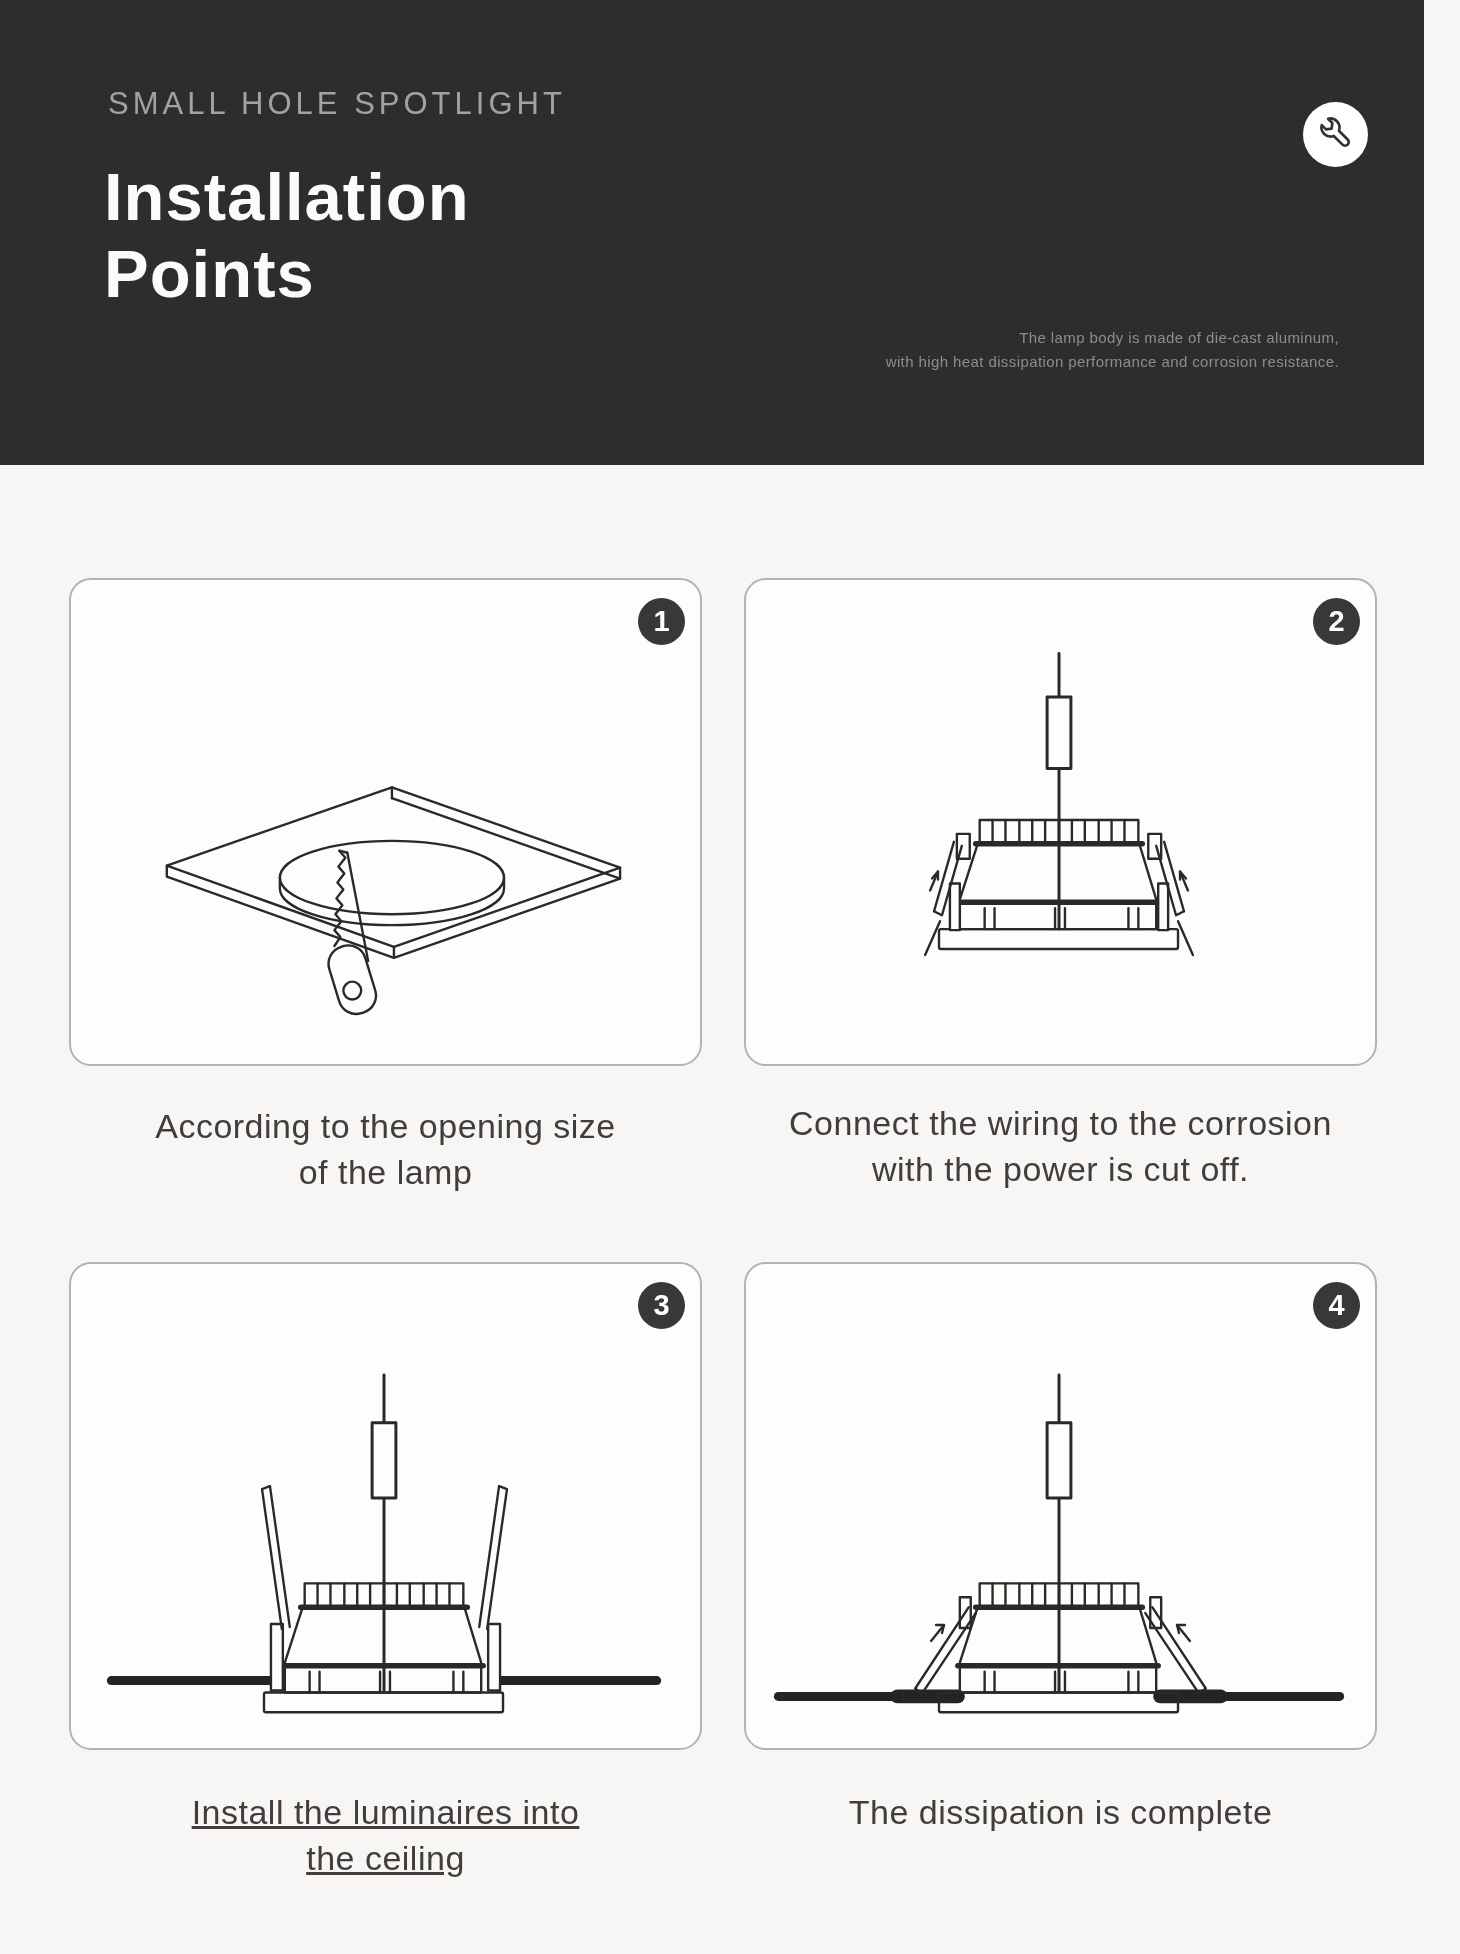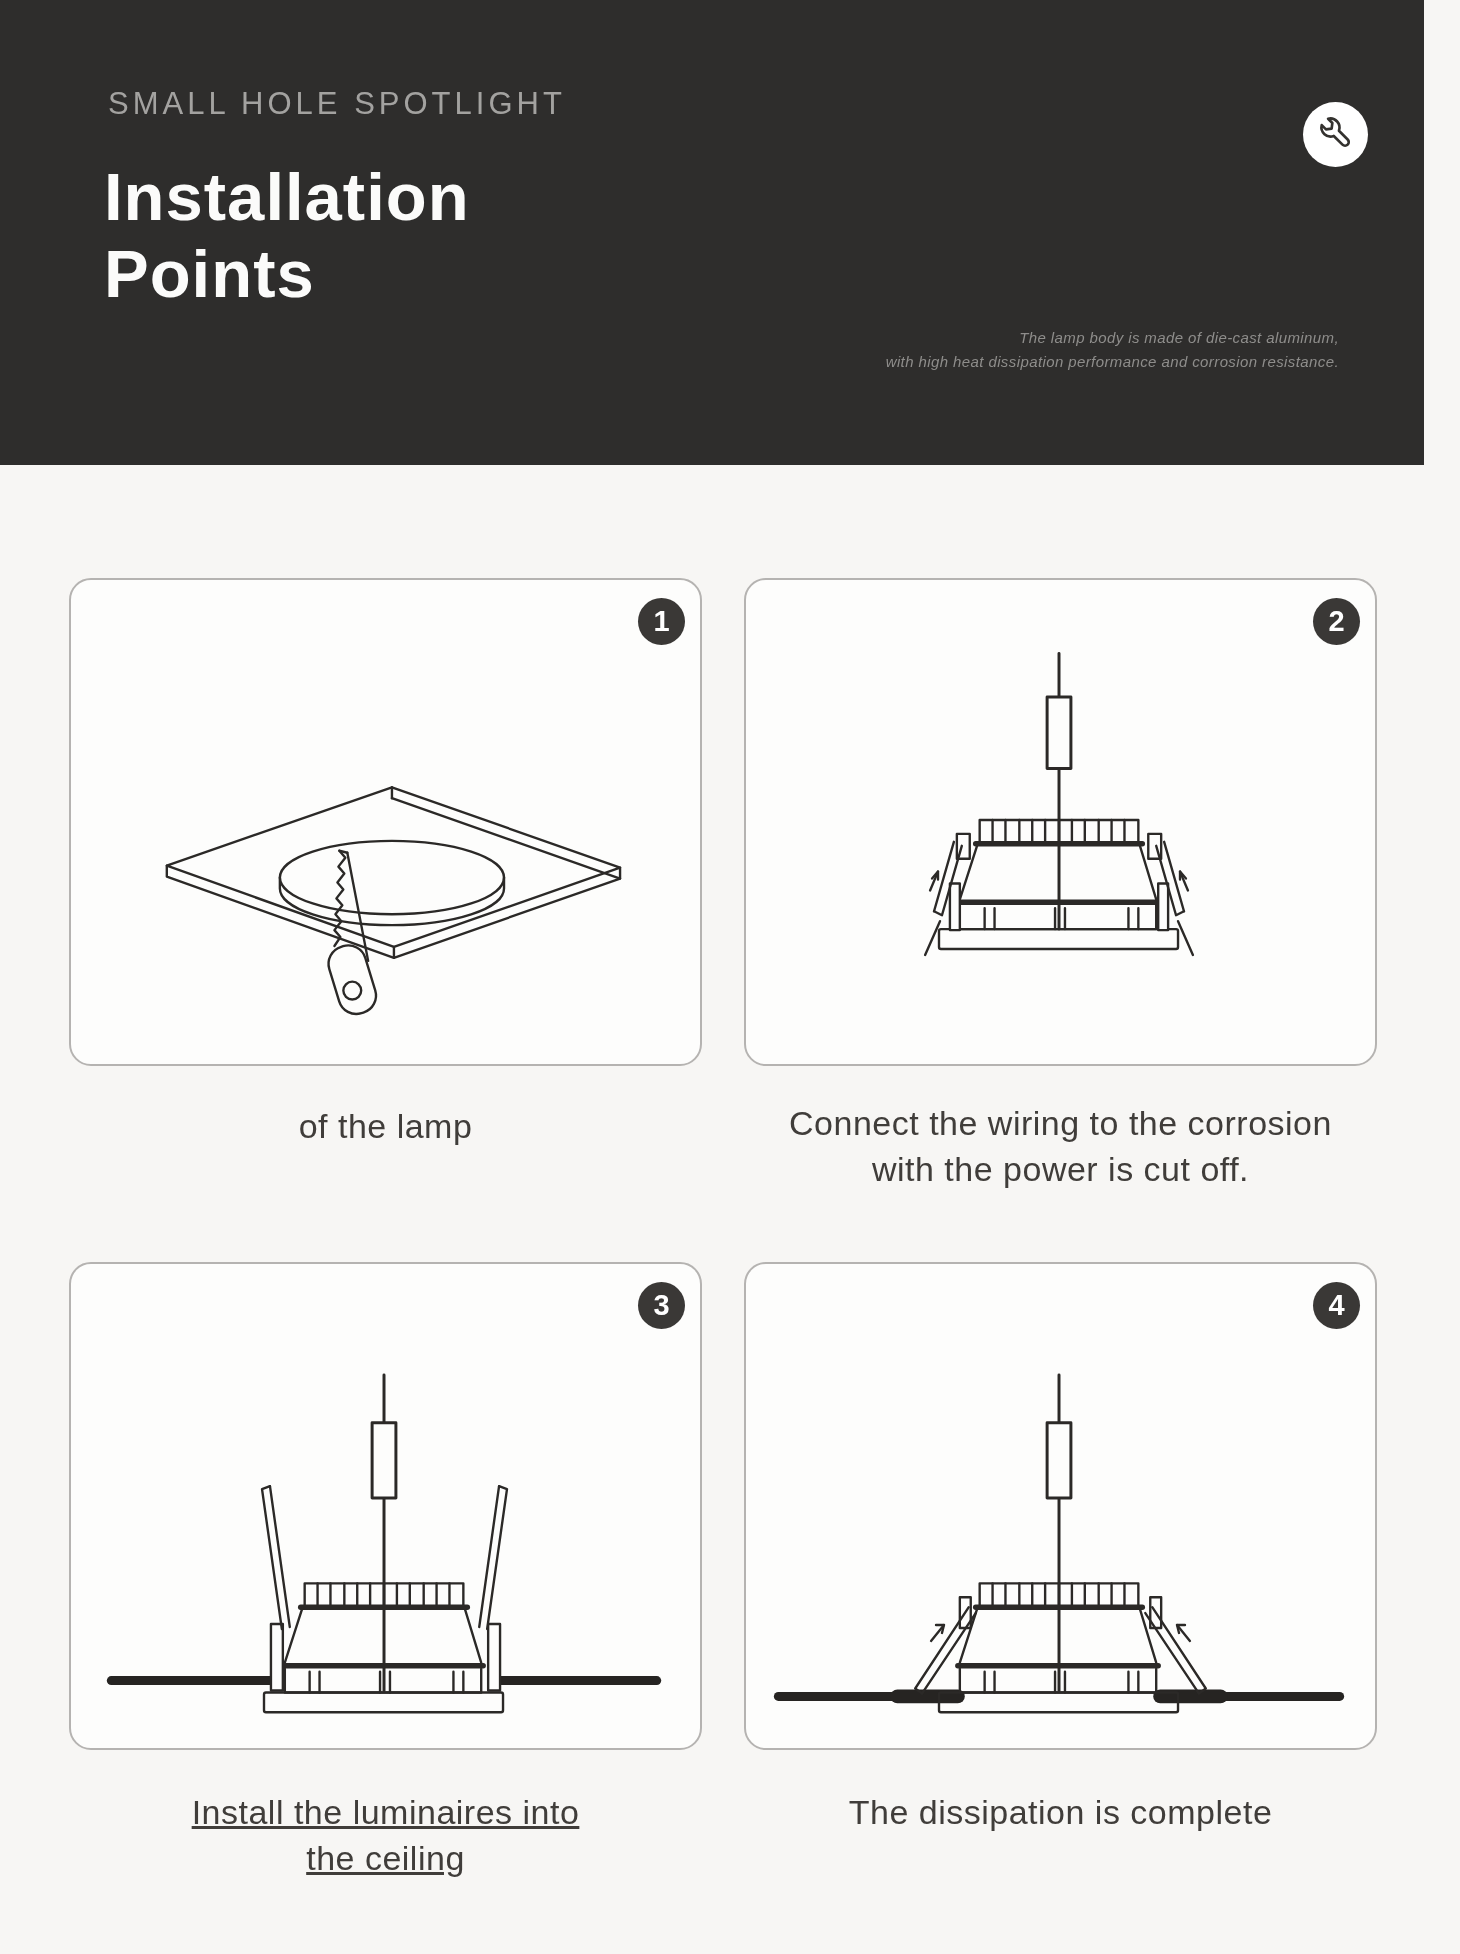--- a/index.html
+++ b/index.html
@@ -22,21 +22,21 @@
   }
   .title {
     position:absolute; left:104px; top:158px;
     font-size:67px; line-height:77px; font-weight:700; letter-spacing:1px; color:#fbfbfa;
   }
   .title span { display:block; white-space:nowrap; }
   .header-note {
     position:absolute; right:85px; top:326px; text-align:right;
     font-size:15px; line-height:24px; color:#8e8d8b; letter-spacing:0.4px;
   }
-  .header-note span { display:block; white-space:nowrap;font-style:italic; }
+  .header-note span { display:block; white-space:nowrap; }
   
   .panel {
     position:absolute; width:633px; height:488px;
     background:#fdfdfc; border:2px solid #b5b3b1; border-radius:22px;
   }
   .panel.p1 { left:69px;  top:578px; }
   .panel.p2 { left:744px; top:578px; }
   .panel.p3 { left:69px;  top:1262px; }
   .panel.p4 { left:744px; top:1262px; }
   .badge {
@@ -222,20 +222,21 @@
       <rect class="fill" x="407" y="336" width="11" height="31"></rect>
       <path d="M409 346 L463 428 L456 433"></path>
       <path d="M402 352 L456 433"></path>
       <path d="M447 380 L434 364"></path>
       <polyline points="442,364 434,364 436,372"></polyline>
     </svg>
     <div class="badge">4</div>
   </div>
 
   <div class="caption cap1">
+    <span>According to the opening size</span>
     <span>of the lamp</span>
   </div>
   <div class="caption cap2">
     <span>Connect the wiring to the corrosion</span>
     <span>with the power is cut off.</span>
   </div>
   <div class="caption cap3">
     <span>Install the luminaires into</span>
     <span>the ceiling</span>
   </div>

